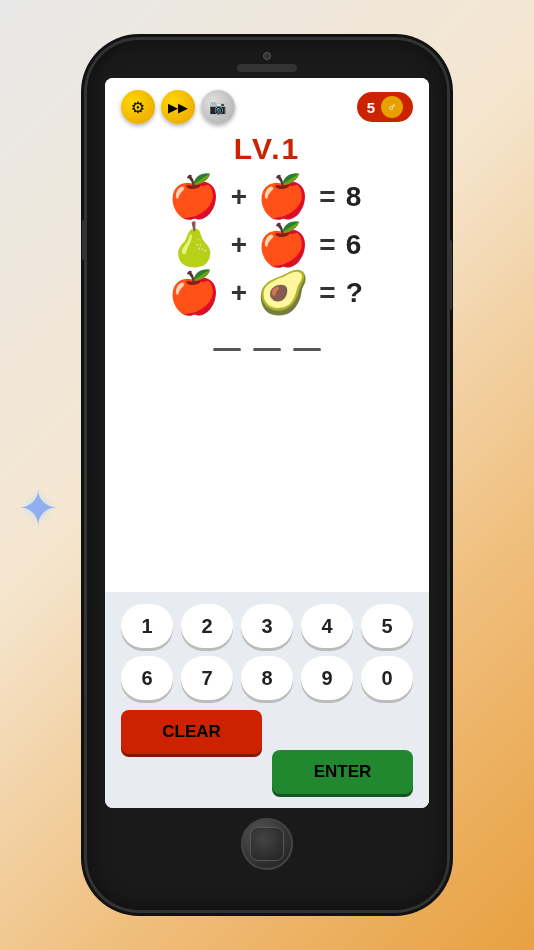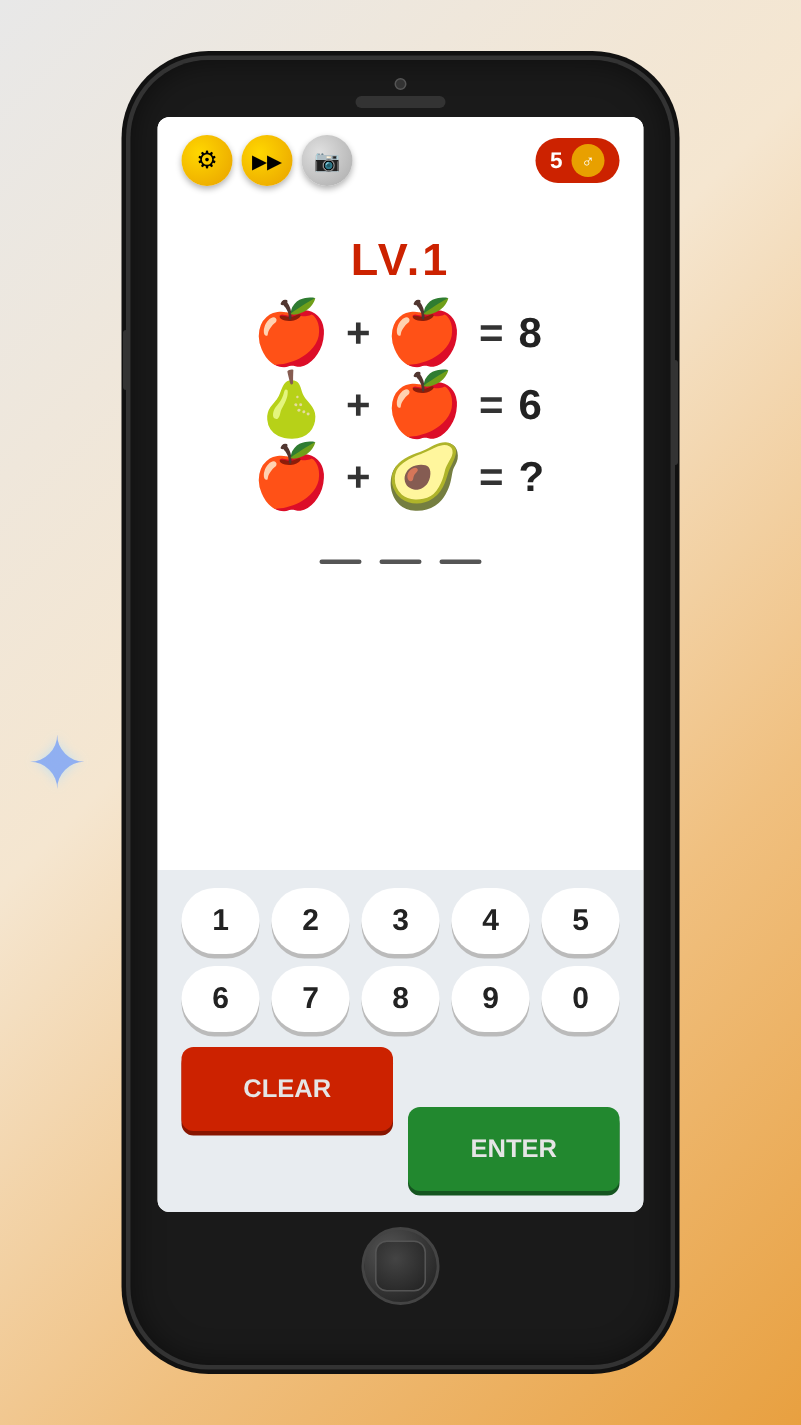--- a/index.html
+++ b/index.html
@@ -138,21 +138,20 @@
       font-size: 12px;
     }
 
     
     .level-title {
       font-size: 30px;
       font-weight: 900;
       color: #cc2200;
       margin-bottom: 10px;
       letter-spacing: 2px;
-      margin-top: 25px;
     }
 
     
     .puzzle-area {
       width: 100%;
       display: flex;
       flex-direction: column;
       align-items: center;
       gap: 6px;
       margin-bottom: 10px;
@@ -219,26 +218,26 @@
       align-items: center;
       justify-content: center;
     }
     .action-row {
       display: flex;
       gap: 10px;
       justify-content: center;
     }
     .action-btn {
       flex: 1;
-      height: 56px;
+      height: 44px;
       border: none;
       border-radius: 8px;
       font-size: 17px;
       font-weight: bold;
-      color: #e5e5e5;
+      color: #000000;
       cursor: pointer;
     }
     .btn-clear {
       background: #cc2200;
       box-shadow: 0 3px 0 #881500;
     }
     .btn-enter {
       background: #22882f;
       box-shadow: 0 3px 0 #155520;
       margin-top: 40px;

